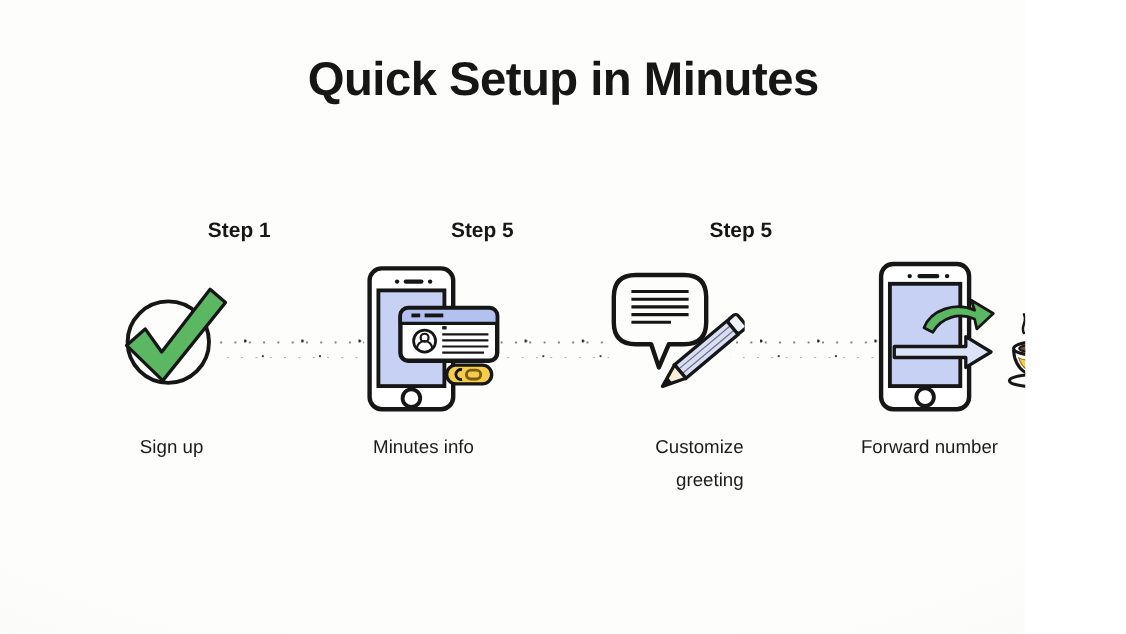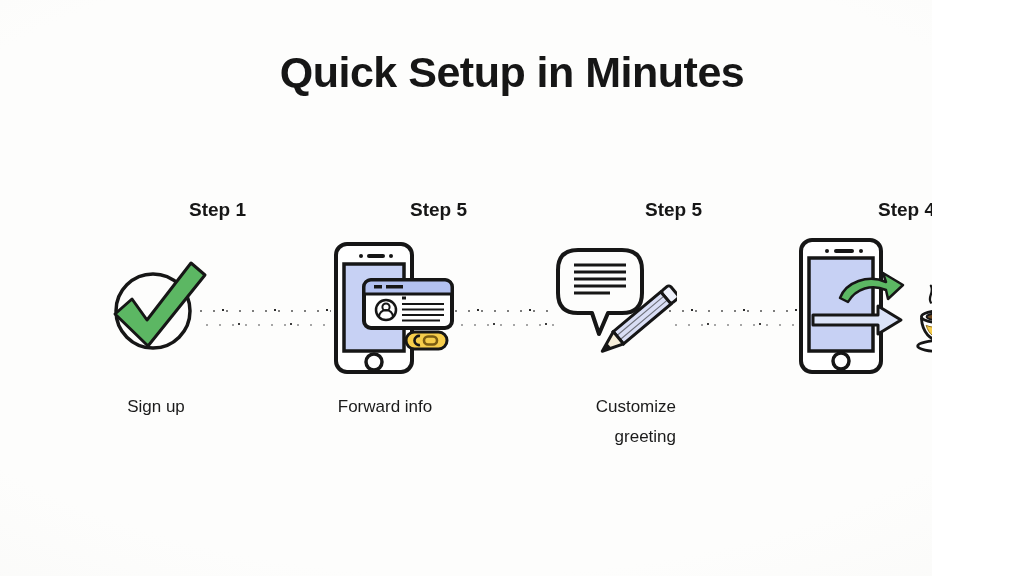--- a/index.html
+++ b/index.html
@@ -45,21 +45,20 @@
 
   <div class="title">Quick Setup in Minutes</div>
 
   <div class="dots" style="left:195px; width:136px;"></div>
   <div class="dots" style="left:450px; width:104px;"></div>
   <div class="dots" style="left:664px; width:134px;"></div>
 
   <div class="step-header" style="left:66px;">Step 1</div>
   <div class="step-header" style="left:287px;">Step 5</div>
   <div class="step-header" style="left:522px;">Step 5</div>
-  <div class="step-header" style="left:755px;">Step 4</div>
 
   <div class="icon-box" style="left:100px; top:250px; width:115px; height:115px;">
     <svg viewBox="0 0 115 115" xmlns="http://www.w3.org/2000/svg">
       <circle cx="53" cy="61" r="37" fill="#fdfdfc" stroke="var(--ink)" stroke-width="3.5"></circle>
       <path d="M15,64 L32,49 L47,70 L91,13 L105,25 L48,96 Z" style="fill:var(--green)" stroke="var(--ink)" stroke-width="3" stroke-linejoin="round"></path>
     </svg>
   </div>
 
   <div class="icon-box" style="left:330px; top:240px; width:125px; height:136px;">
     <svg viewBox="0 0 125 136" xmlns="http://www.w3.org/2000/svg">
@@ -138,16 +137,17 @@
       <path d="M10,44 C11,58 19,68 33,68 C47,68 55,58 56,44 Z" fill="#ffffff" stroke="var(--ink)" stroke-width="3" stroke-linejoin="round"></path>
       <path d="M15,51 C18,61 24,65 33,65 C42,65 48,61 51,51 C45,54.5 21,54.5 15,51 Z" style="fill:var(--yellow)" stroke="#8a6a14" stroke-width="1"></path>
       <ellipse cx="33" cy="42" rx="23" ry="6.5" fill="#ffffff" stroke="var(--ink)" stroke-width="3"></ellipse>
       <ellipse cx="33" cy="42" rx="17.5" ry="4.2" style="fill:var(--coffee)" stroke="var(--ink)" stroke-width="2"></ellipse>
       <path d="M22,42 C28,44.5 40,44 44,41.5" fill="none" stroke="#3d2813" stroke-width="1.6"></path>
       <path d="M56,45 C67,43 67,58 55,57" fill="none" stroke="var(--ink)" stroke-width="3"></path>
     </svg>
   </div>
 
   <div class="step-label" style="left:66px;">Sign up</div>
-  <div class="step-label" style="left:295px;">Forward info</div>
+  <div class="step-label" style="left:295px;">Minutes info</div>
   <div class="step-label wrap" style="left:546px;">Customize greeting</div>
+  <div class="step-label" style="left:755px;">Forward number</div>
 
 </div>
 
 </body></html>

